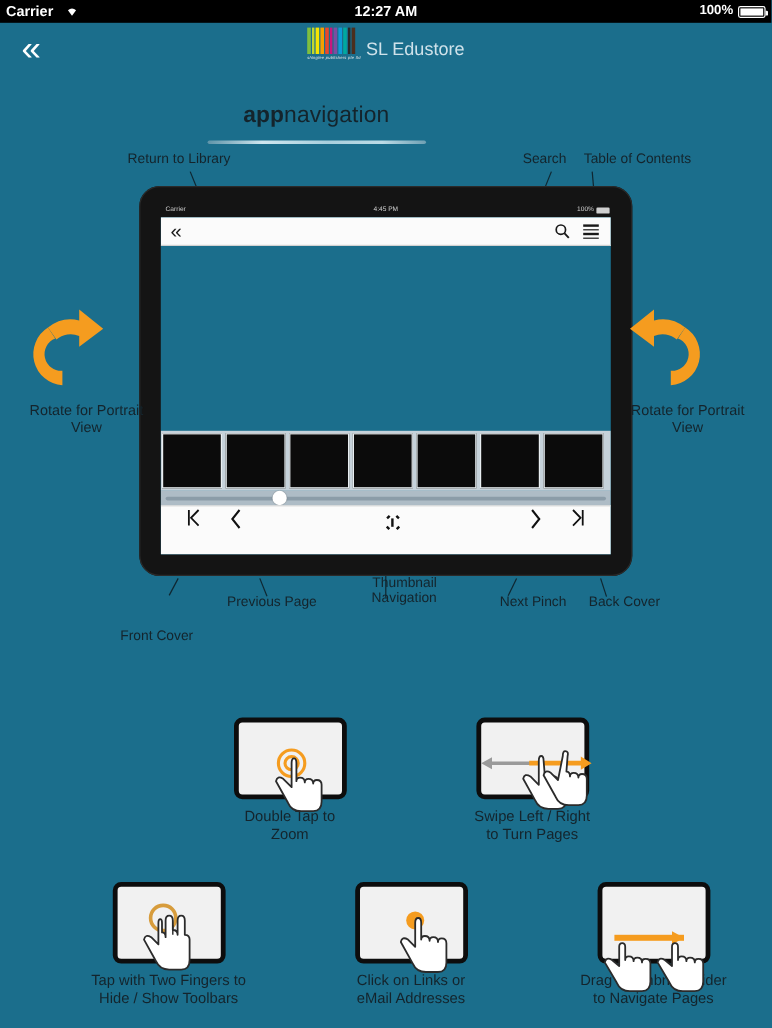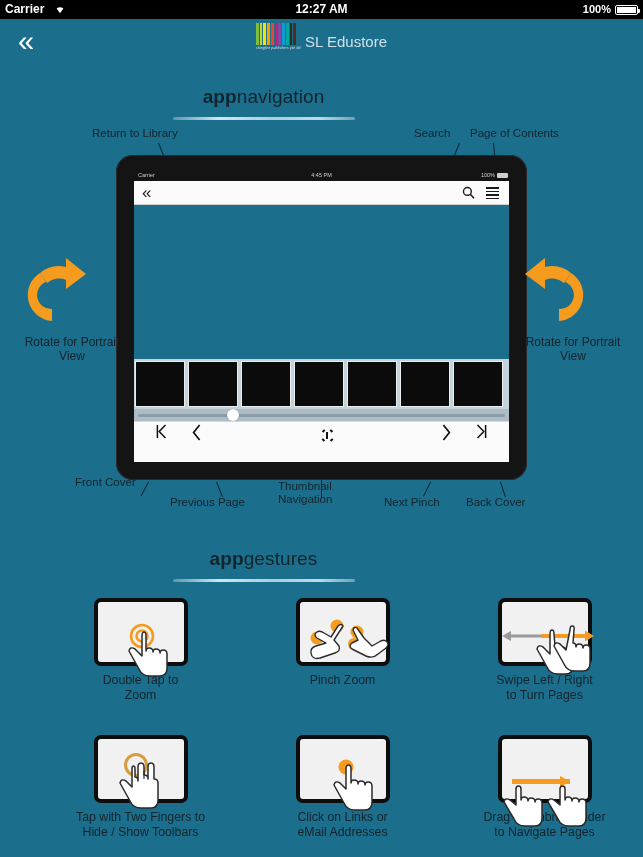--- a/index.html
+++ b/index.html
@@ -81,21 +81,21 @@
   .section-head .txt b { font-weight: bold; }
   .section-head .rule {
     width: 182px; height: 3px; margin: 9px auto 0;
     background: linear-gradient(to right, #5e94a9, #cfe6ef 25%, #a8cfdd 55%, #bcdbe6 80%, #6fa0b3);
     border-radius: 2px;
   }
 
   
   .label {
     position: absolute; color: #14242c; font-size: 11.5px;
-    line-height: 13px; text-align: left; white-space: pre-line;
+    line-height: 13px; text-align: right; white-space: pre-line;
   }
 
   
   .leader { position: absolute; background: #0f2630; }
 
   
   .ipad {
     position: absolute; left: 116px; top: 155px;
     width: 411px; height: 325px;
     background: #141414;
@@ -281,21 +281,21 @@
 
   <div class="section-head" style="top:86px;">
     <div class="txt">
       <b>app</b><span>navigation</span>
     </div>
     <div class="rule"></div>
   </div>
 
   <div class="label" style="left:92px; top:127px; width:100px;">Return to Library</div>
   <div class="label" style="left:414px; top:127px; width:58px;">Search</div>
-  <div class="label" style="left:470px; top:127px; width:106px;">Page of Contents</div>
+  <div class="label" style="left:470px; top:127px; width:106px;">Table of Contents</div>
 
   <div class="leader" style="left:158px; top:143px; width:1px; height:17px; transform:rotate(-22deg); transform-origin:top;"></div>
   <div class="leader" style="left:459px; top:143px; width:1px; height:40px; transform:rotate(22deg); transform-origin:top;"></div>
   <div class="leader" style="left:493px; top:143px; width:1px; height:38px; transform:rotate(-5deg); transform-origin:top;"></div>
 
   <div class="ipad">
     <div class="ipad-status">
       <span class="c">Carrier</span>
       <span class="t">4:45 PM</span>
       <span class="b">100%</span>
@@ -406,69 +406,46 @@
     <div class="rlabel">Rotate for
 Portrait View</div>
   </div>
 
   <div class="leader" style="left:148px; top:482px; width:1px; height:16px; transform:rotate(28deg); transform-origin:top;"></div>
   <div class="leader" style="left:216px; top:482px; width:1px; height:16px; transform:rotate(-22deg); transform-origin:top;"></div>
   <div class="leader" style="left:321px; top:480px; width:1px; height:18px;"></div>
   <div class="leader" style="left:430px; top:482px; width:1px; height:16px; transform:rotate(26deg); transform-origin:top;"></div>
   <div class="leader" style="left:500px; top:482px; width:1px; height:16px; transform:rotate(-18deg); transform-origin:top;"></div>
 
-  <div class="label" style="left:75px; top:476px; width:86px;">Front Cover</div>
+  <div class="label" style="left:75px; top:524px; width:86px;">Front Cover</div>
   <div class="label" style="left:170px; top:496px; width:94px;">Previous Page</div>
   <div class="label" style="left:278px; top:480px; width:86px;">Thumbnail
 Navigation</div>
   <div class="label" style="left:384px; top:496px; width:88px;">Next Pinch</div>
   <div class="label" style="left:466px; top:496px; width:84px;">Back Cover</div>
 
-  <div class="section-head" style="top:548px;">
-    <div class="txt">
-      <b>app</b><span>gestures</span>
-    </div>
-    <div class="rule"></div>
-  </div>
 
   <div class="gest-grid">
 
     <div class="gest-row">
 
       <div class="gest">
         <div class="tile">
           <svg width="94" height="74" viewBox="0 0 94 74" style="position:absolute;left:0;top:8px;">
             <circle cx="44" cy="26" r="11" fill="none" stroke="#f59c1f" stroke-width="2.6"></circle>
             <circle cx="44" cy="26" r="5.5" fill="none" stroke="#f59c1f" stroke-width="2.6"></circle>
             <g transform="translate(28,20)">
               <path d="M16 6 L16 26 L9 19 Q4 16 3 21 L13 39 Q16 46 24 46 L34 46 Q41 46 41 38 L41 24 Q41 20 37 20 Q34 20 34 23 Q34 19 30 19 Q27 19 27 22 Q27 18 23 18 Q20 18 20 21 L20 6 Q20 2 18 2 Q16 2 16 6 Z" fill="#ffffff" stroke="#2b2b2b" stroke-width="1.5" stroke-linejoin="round"></path>
             </g>
           </svg>
         </div>
         <div class="glabel">Double Tap to
 Zoom</div>
       </div>
 
-      <div class="gest">
-        <div class="tile">
-          <svg width="94" height="74" viewBox="0 0 94 74" style="position:absolute;left:-2px;top:6px;">
-            <circle cx="19" cy="30" r="6.5" fill="#f59c1f"></circle>
-            <circle cx="39" cy="18" r="6.5" fill="#f59c1f"></circle>
-            <g transform="translate(10,14)">
-              <path d="M30 4 Q33 1 35 4 L26 18 L31 24 Q33 29 27 31 L12 36 Q4 38 3 31 Q2 26 8 24 L18 21 L9 16 Q5 13 9 10 Q12 8 16 11 L23 15 Z" fill="#ffffff" stroke="#2b2b2b" stroke-width="1.4" stroke-linejoin="round"></path>
-            </g>
-            <circle cx="59" cy="24" r="6.5" fill="#f59c1f"></circle>
-            <circle cx="56" cy="36" r="6" fill="#f59c1f"></circle>
-            <g transform="translate(50,18)">
-              <path d="M9 2 Q6 0 5 4 L10 14 L4 17 Q0 20 4 23 L18 30 Q25 33 30 28 L38 22 Q42 18 38 15 Q35 13 31 16 L24 20 L16 12 Z" fill="#ffffff" stroke="#2b2b2b" stroke-width="1.4" stroke-linejoin="round"></path>
-            </g>
-          </svg>
-        </div>
-        <div class="glabel">Pinch Zoom</div>
-      </div>
 
       <div class="gest">
         <div class="tile">
           <svg width="104" height="74" viewBox="0 0 104 74" style="position:absolute;left:-4px;top:4px;">
             <path d="M4 30 L13 25 L13 28.6 L50 28.6 L50 31.4 L13 31.4 L13 35 Z" fill="#9a9a9a"></path>
             <path d="M96 30 L87 24.5 L87 28 L44 28 L44 32 L87 32 L87 35.5 Z" fill="#f59c1f"></path>
             <g transform="translate(36,22)">
               <path d="M16 6 L16 26 L9 19 Q4 16 3 21 L13 39 Q16 46 24 46 L32 46 Q39 46 39 38 L39 24 Q39 20 35 20 Q32 20 32 23 Q32 19 28 19 Q25 19 25 22 Q25 18 21 18 L20 6 Q20 2 18 2 Q16 2 16 6 Z" fill="#ffffff" stroke="#2b2b2b" stroke-width="1.5" stroke-linejoin="round"></path>
             </g>
             <g transform="translate(54,20)">

